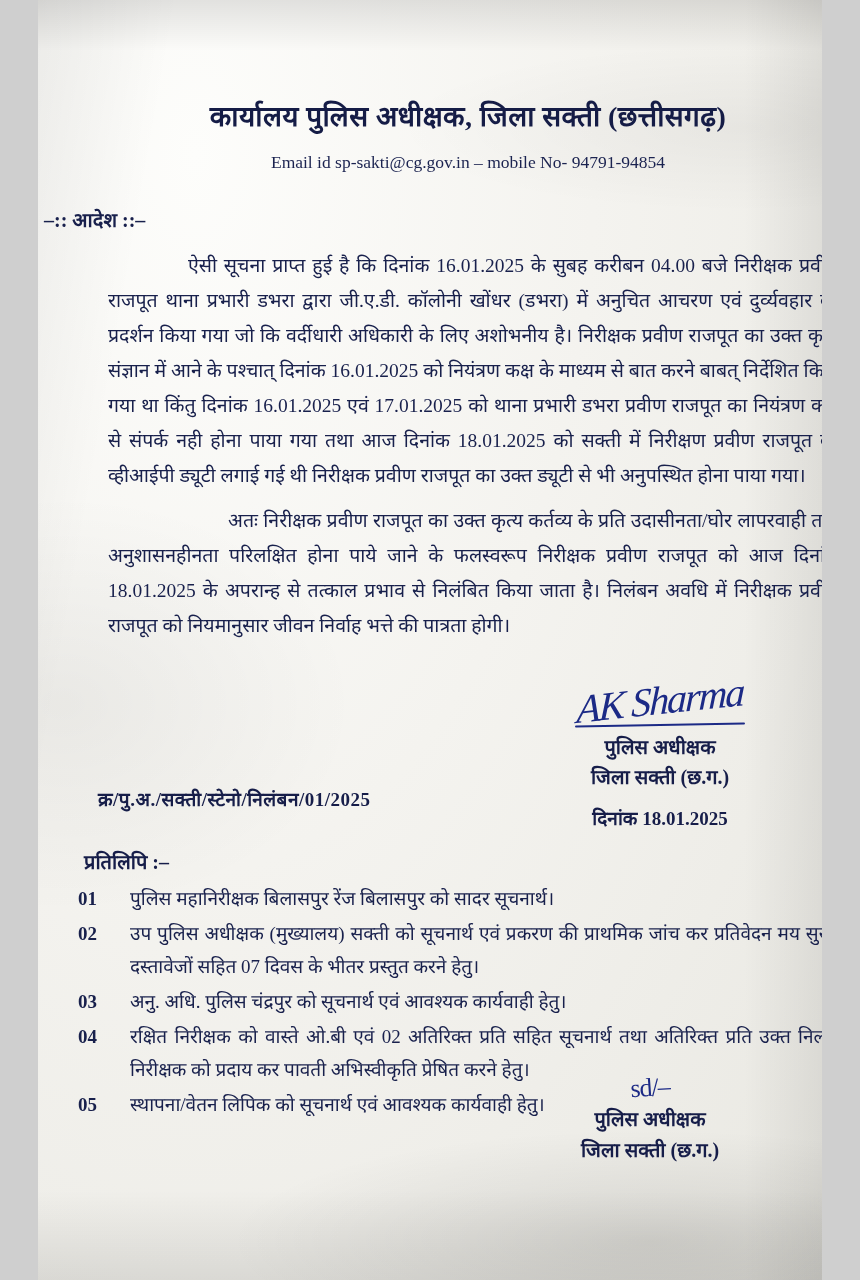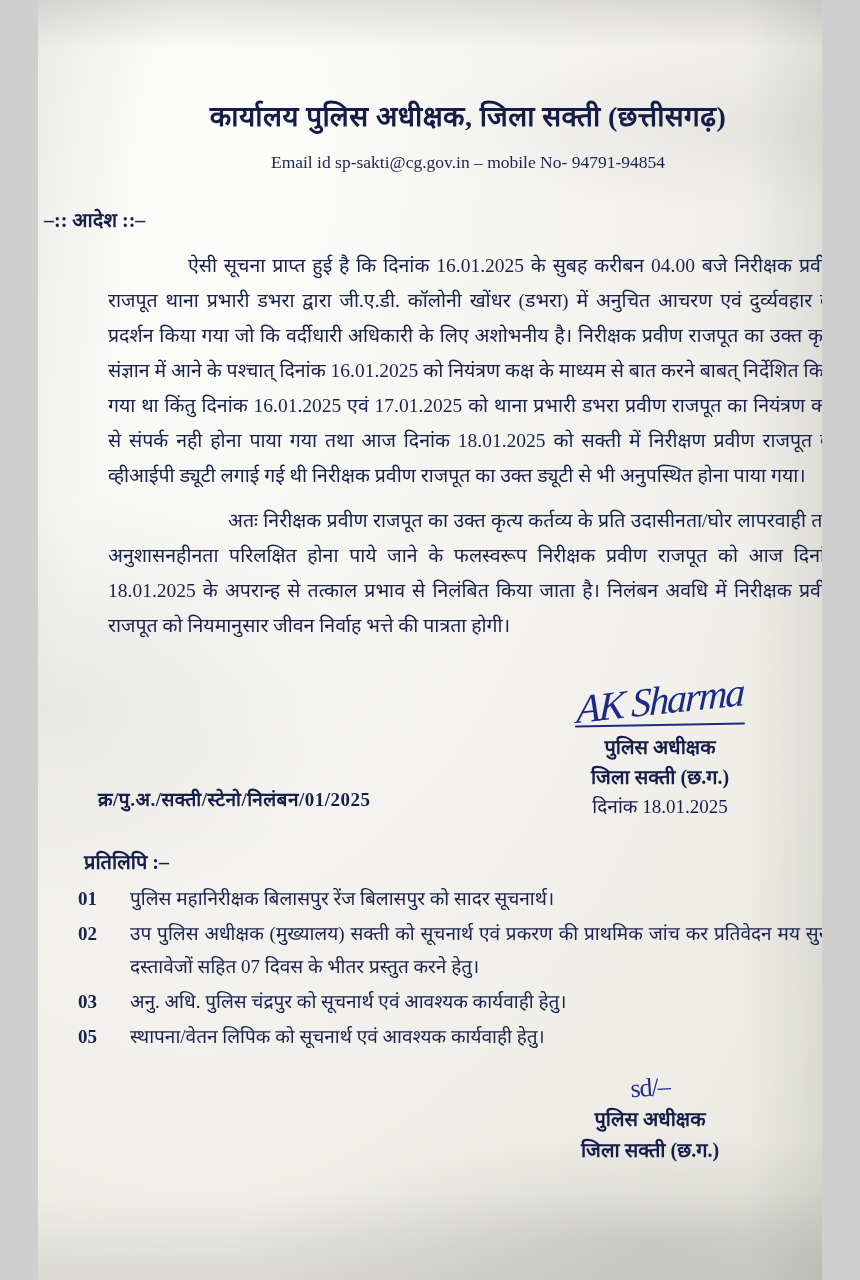--- a/index.html
+++ b/index.html
@@ -140,24 +140,24 @@
   .sign-place {
     font-family: "Liberation Serif", serif;
     font-size: 20px;
     font-weight: 700;
     color: #161d49;
     line-height: 30px;
   }
   .sign-date {
     font-family: "Liberation Serif", serif;
     font-size: 19px;
-    font-weight: 400;
+    font-weight: 700;
     color: #161d49;
     line-height: 30px;
-    margin-top: 0;
+    margin-top: 12px;
   }
 
   
   .ref-no {
     position: absolute;
     left: 60px;
     top: 786px;
     font-family: "Liberation Serif", serif;
     font-size: 19px;
     font-weight: 700;
@@ -273,20 +273,24 @@
       </div>
       <div class="copy-item">
         <span class="copy-num">02</span>
         <span class="copy-text">उप पुलिस अधीक्षक (मुख्यालय) सक्ती को सूचनार्थ एवं प्रकरण की प्राथमिक जांच कर प्रतिवेदन मय सुसंगत दस्तावेजों सहित 07 दिवस के भीतर प्रस्तुत करने हेतु।</span>
       </div>
       <div class="copy-item">
         <span class="copy-num">03</span>
         <span class="copy-text">अनु. अधि. पुलिस चंद्रपुर को सूचनार्थ एवं आवश्यक कार्यवाही हेतु।</span>
       </div>
       <div class="copy-item">
+        <span class="copy-num">04</span>
+        <span class="copy-text">रक्षित निरीक्षक को वास्ते ओ.बी एवं 02 अतिरिक्त प्रति सहित सूचनार्थ तथा अतिरिक्त प्रति उक्त निलंबित निरीक्षक को प्रदाय कर पावती अभिस्वीकृति प्रेषित करने हेतु।</span>
+      </div>
+      <div class="copy-item">
         <span class="copy-num">05</span>
         <span class="copy-text">स्थापना/वेतन लिपिक को सूचनार्थ एवं आवश्यक कार्यवाही हेतु।</span>
       </div>
     </div>
 
     <div class="sign2-wrap">
       <div class="initials">sd/–</div>
       <div class="sign2-name">पुलिस अधीक्षक</div>
       <div class="sign2-place">जिला सक्ती (छ.ग.)</div>
     </div>

